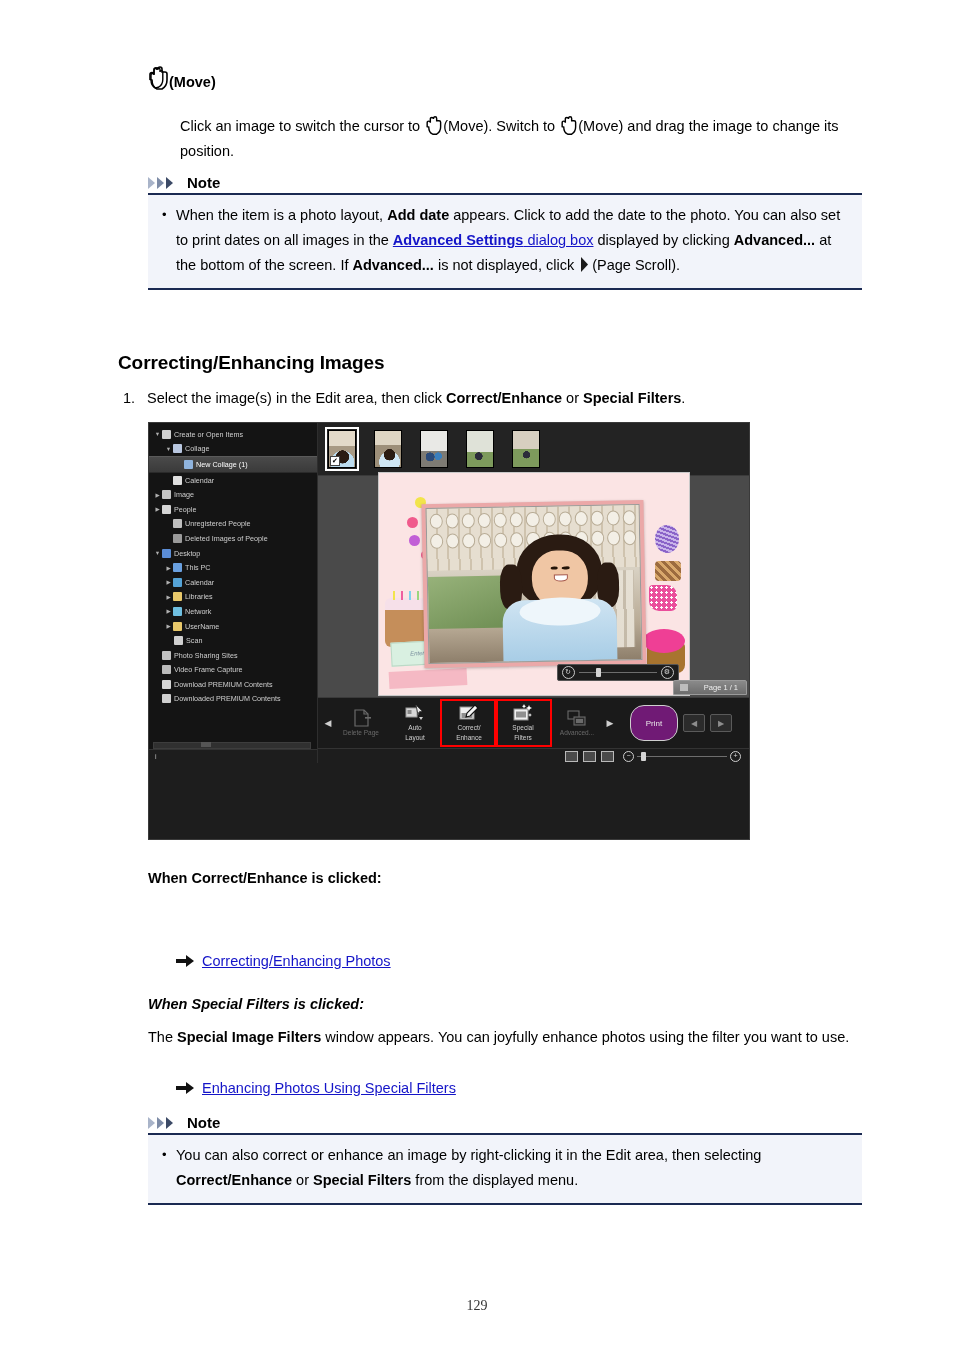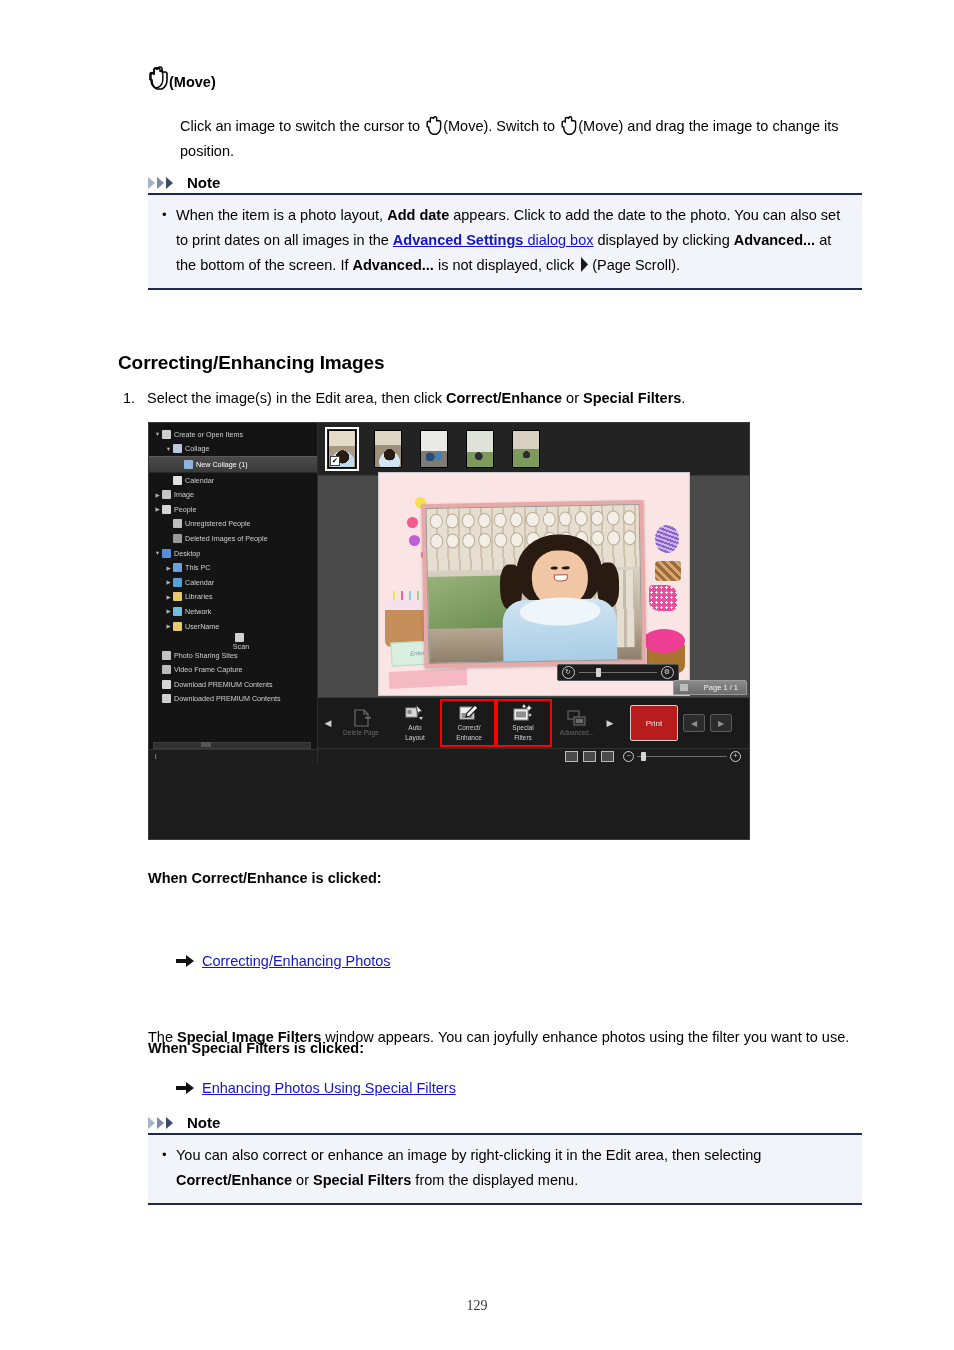--- a/index.html
+++ b/index.html
@@ -414,25 +414,25 @@
   }
   .tb-btn.dim { color: #6a6a6a; }
   .tb-ico { width: 20px; height: 18px; display:block; }
   .tb-highlight {
     outline: 2.5px solid #ff0000;
     outline-offset: 0px;
   }
   .print-btn {
     width: 46px; height: 34px;
     border: 1.5px solid #cfcfcf;
-    background: #b91c1c;
+    background: #701a75;
     color: #eaeaea; font-size: 8px;
     display:flex; align-items:center; justify-content:center;
     margin-left: 14px;
-    border-radius: 2px;
+    border-radius: 14px;
   }
   .nav-sq {
     width: 20px; height: 16px;
     border: 1px solid #5a5a5a; background:#2b2b2b;
     color:#8d8d8d; font-size:8px;
     display:flex; align-items:center; justify-content:center;
     margin-left: 5px; border-radius:2px;
   }
   .app-statusbar {
     height: 14px; background:#1d1d1d;
@@ -570,21 +570,21 @@
           <div class="tree-row" style="padding-left: 15px;">
             <span class="tw">▶</span>
             <span class="tico" style="background: rgb(111, 191, 224);"></span>
             <span>Network</span>
           </div>
           <div class="tree-row" style="padding-left: 15px;">
             <span class="tw">▶</span>
             <span class="tico" style="background: rgb(232, 200, 106);"></span>
             <span>UserName</span>
           </div>
-          <div class="tree-row" style="padding-left: 16px; flex-direction: column;">
+          <div class="tree-row" style="padding-left: 16px;">
             <span class="tw"></span>
             <span class="tico" style="background: rgb(208, 208, 208);"></span>
             <span>Scan</span>
           </div>
           <div class="tree-row" style="padding-left: 4px;">
             <span class="tw"></span>
             <span class="tico" style="background: rgb(195, 195, 195);"></span>
             <span>Photo Sharing Sites</span>
           </div>
           <div class="tree-row" style="padding-left: 4px;">
@@ -810,21 +810,21 @@
   <div class="sub-head" style="left:148px; top:870px;">When Correct/Enhance is clicked:</div>
   <div class="arrow-link-row" style="left:176px; top:953px;">
     <span class="arrow-glyph">
       <svg width="18" height="14" viewBox="0 0 18 14">
           <path d="M0 5 h10 v-4 l8 6 l-8 6 v-4 h-10 z" fill="#111"></path>
         </svg>
     </span>
     <a href="#" class="lnk-blue">Correcting/Enhancing Photos</a>
   </div>
 
-  <div class="sub-head" style="left:148px; top:1040px;">When Special Filters is clicked:</div>
+  <div class="sub-head" style="left:148px; top:996px;font-style:italic;">When Special Filters is clicked:</div>
   <div class="para" style="left:148px; top:1025px; width:716px;">
     <span>The </span><b>Special Image Filters</b><span> window appears. You can joyfully enhance photos using the filter you want to use.</span>
   </div>
   <div class="arrow-link-row" style="left:176px; top:1080px;">
     <span class="arrow-glyph">
       <svg width="18" height="14" viewBox="0 0 18 14">
           <path d="M0 5 h10 v-4 l8 6 l-8 6 v-4 h-10 z" fill="#111"></path>
         </svg>
     </span>
     <a href="#" class="lnk-blue">Enhancing Photos Using Special Filters</a>

